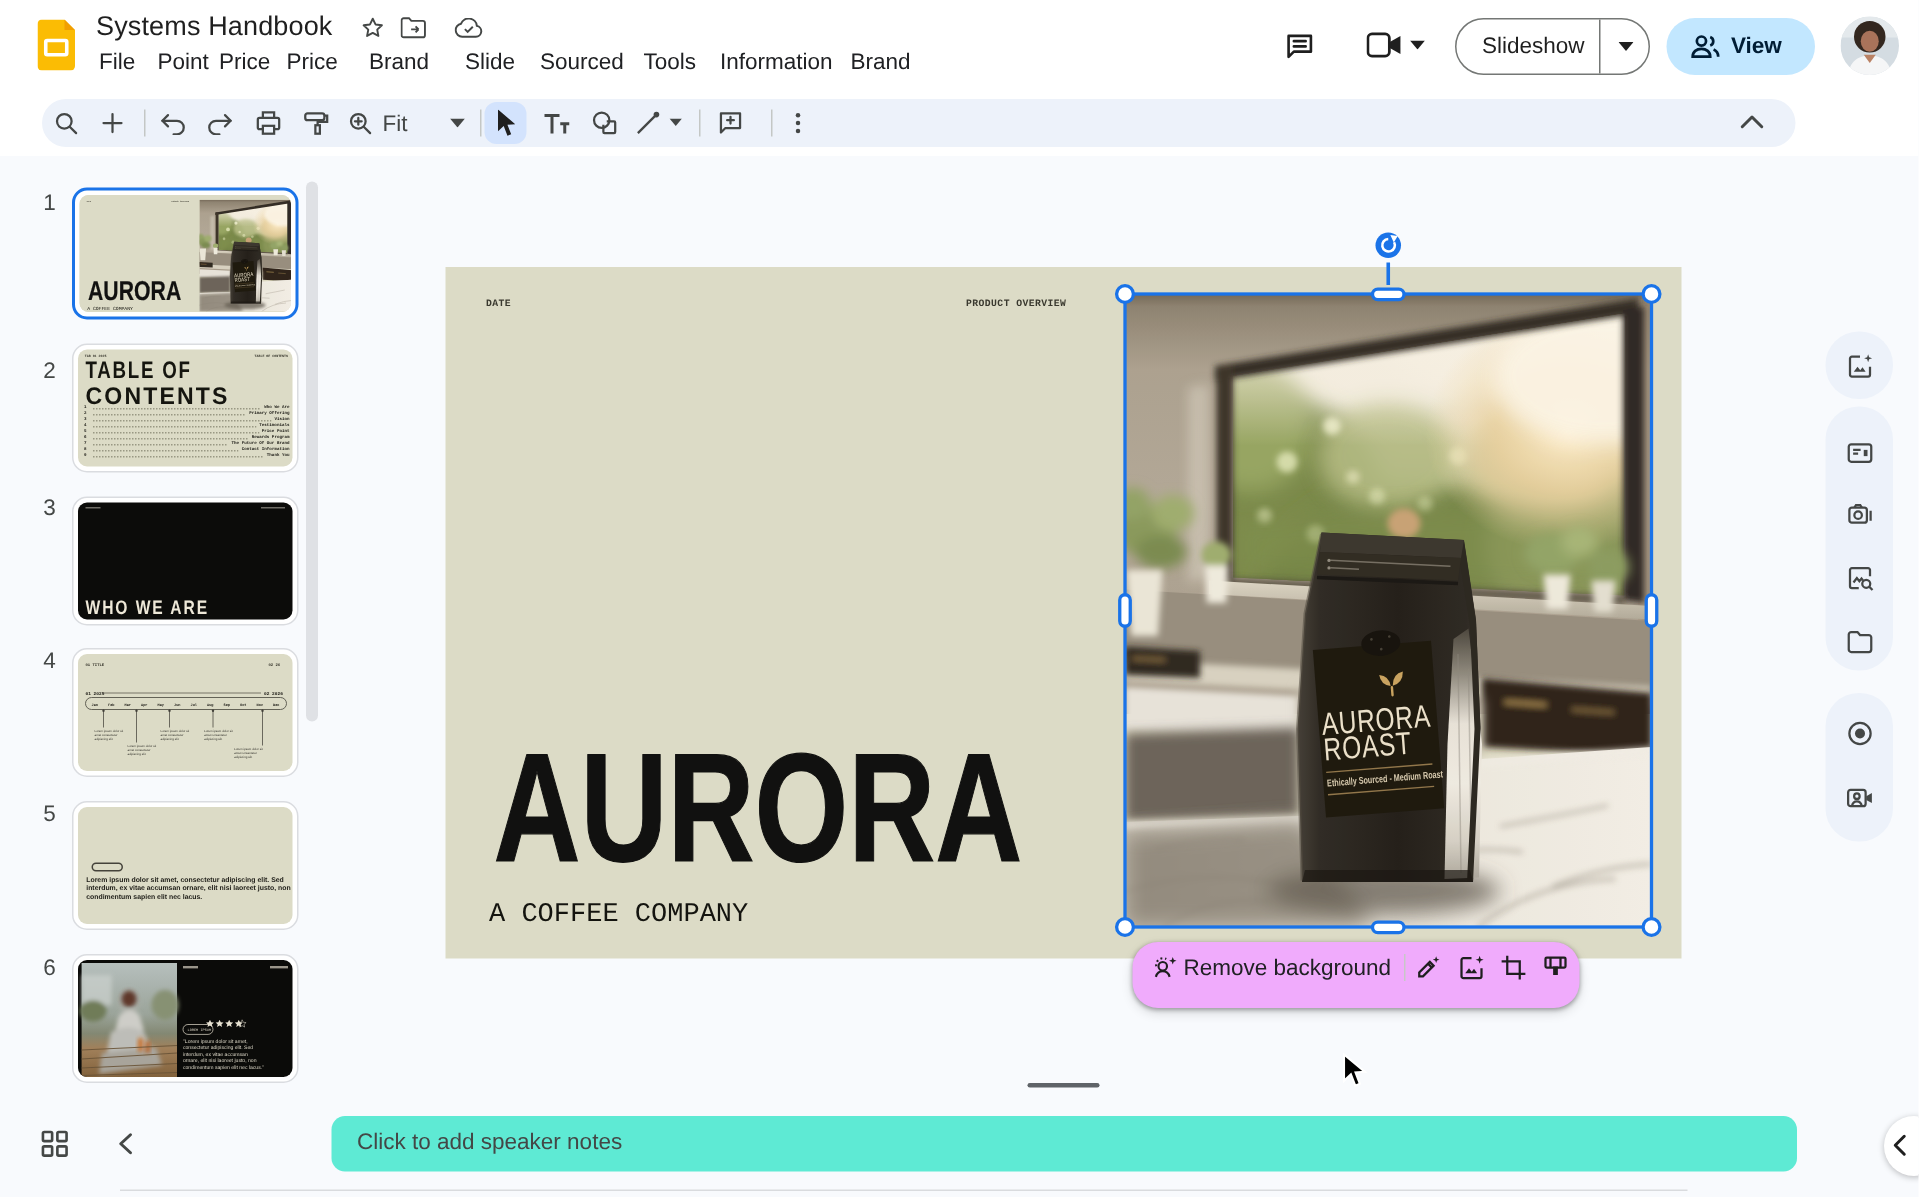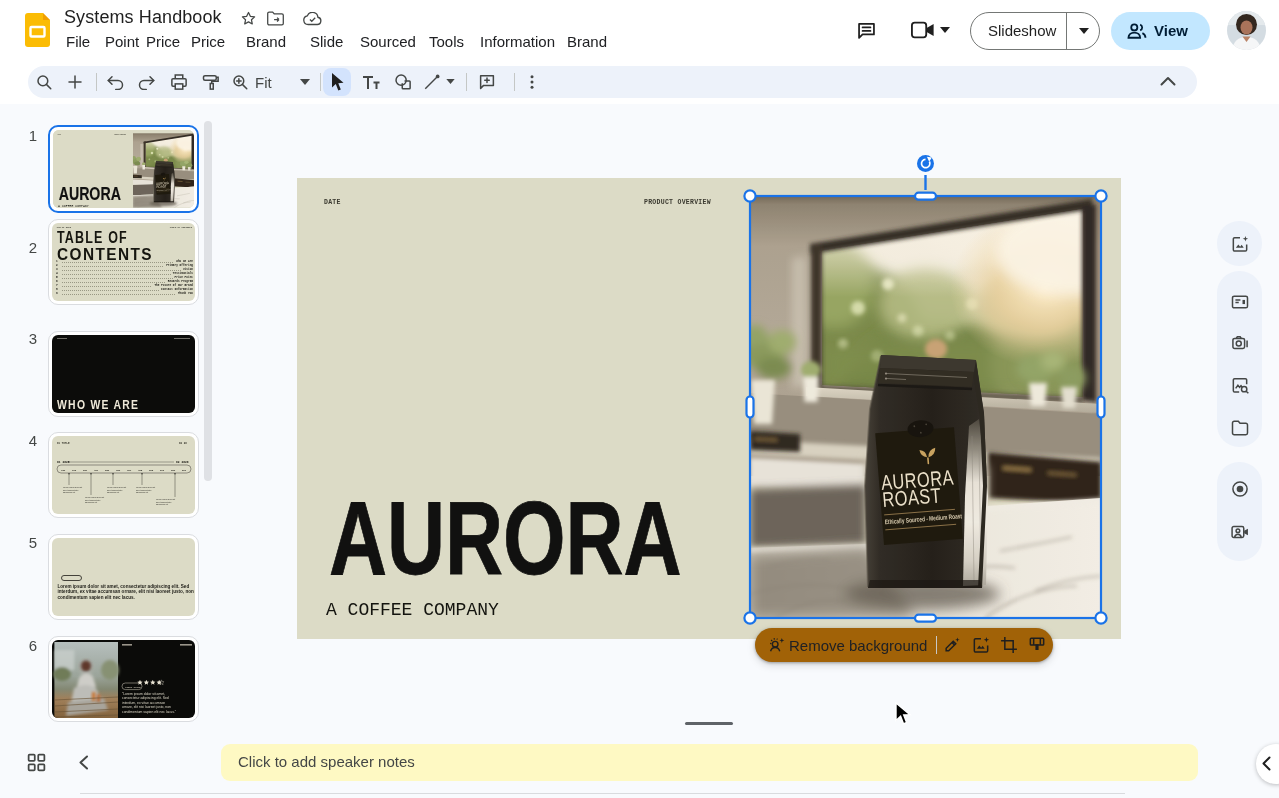--- a/index.html
+++ b/index.html
@@ -14,21 +14,21 @@
   .tsep { position:absolute; top:73px; width:1px; height:18px; background:#c4c7c5; }
   .thumb { position:absolute; left:48px; width:151px; height:86px; background:#fff; border:1px solid #dadce0; border-radius:10px; }
   .thumb.sel { border:2.5px solid #1a73e8; }
   .thumb .inner { position:absolute; left:3px; top:3px; right:3px; bottom:3px; border-radius:6px; overflow:hidden; background:#dcdbc6; }
   .tnum { position:absolute; width:22px; text-align:center; font-size:15px; color:#444746; }
   .slideContent { width:824px; height:461px; background:#dcdbc6; position:relative; overflow:hidden; font-family:"Liberation Mono", monospace; }
   .slide-date { position:absolute; left:27px; top:21px; font-size:6.5px; font-weight:700; letter-spacing:.28px; color:#3a392f; }
   .slide-po { position:absolute; left:347px; top:21px; font-size:6.5px; font-weight:700; letter-spacing:.28px; color:#3a392f; }
   .slide-aurora { position:absolute; left:32px; top:309px; font-family:"Liberation Sans",sans-serif; font-weight:700; font-size:103px; line-height:1; color:#111110; -webkit-text-stroke:0.8px #111110; transform:scaleX(.78); transform-origin:0 0; white-space:nowrap; }
   .slide-cc { position:absolute; left:29px; top:422px; font-size:18px; color:#14140f; white-space:nowrap; }
-  .notesbar { position:absolute; left:221px; top:744px; width:977px; height:37px; background:#fef9c3; border-radius:9px; }
+  .notesbar { position:absolute; left:221px; top:744px; width:977px; height:37px; background:#5eead4; border-radius:9px; }
   .notesbar span { position:absolute; left:17px; top:9px; font-size:15px; color:#444746; }
   .sidepill { position:absolute; left:1217px; width:45px; background:#edf2fa; border-radius:22px; }
 </style></head>
 <body>
 
 <svg class="abs" style="left:25px;top:13px" width="25" height="34" viewBox="0 0 25 34">
   <path d="M3 0 h15 l7 7 v24 a3 3 0 0 1 -3 3 H3 a3 3 0 0 1 -3 -3 V3 a3 3 0 0 1 3-3 z" fill="#fbbc04"></path>
   <path d="M18 0 l7 7 h-7 z" fill="#ea8600" opacity=".55"></path>
   <rect x="5.5" y="14" width="14" height="9.5" rx="1" fill="none" stroke="#fff" stroke-width="2.4"></rect>
 </svg>
@@ -371,21 +371,21 @@
           <line x1="132" y1="331" x2="203" y2="331" stroke="#8e744a" stroke-width=".9"></line>
         </g>
         <rect x="0" y="0" width="351" height="422" fill="#d8a868" opacity=".06"></rect>
       </g>
     </svg>
   </div>
       </div>
   </div>
 </div>
 
-<div class="thumb" style="top:219px">
+<div class="thumb" style="top:229px">
   <div class="inner" style="font-family:'Liberation Mono',monospace">
     <div style="position:absolute;left:4.5px;top:7px;font-family:'Liberation Sans',sans-serif;font-weight:700;font-size:16px;line-height:1;color:#15150f">
       <div style="letter-spacing:1.5px;transform:scaleX(.78);transform-origin:0 0">TABLE OF</div>
       <div style="letter-spacing:1.5px;transform:scaleX(.96);transform-origin:0 0;margin-top:1px">CONTENTS</div>
     </div>
     <div style="position:absolute;left:4.5px;top:3px;font-size:2.2px;font-weight:700;color:#3a392f">TAB 01 2025</div>
     <div style="position:absolute;right:3px;top:3px;font-size:2.2px;font-weight:700;color:#3a392f">TABLE OF CONTENTS</div>
     <div id="toc" style="position:absolute;left:4px;right:2px;top:38px;font-size:2.8px;line-height:1;color:#23221c;font-weight:700">
         <div style="position:relative;height:4px">
           <span style="position:absolute;left:0">1</span>
@@ -780,21 +780,21 @@
       <circle cx="361" cy="468" r="5.6"></circle>
     <rect x="175" y="42.7" width="21" height="7" rx="3.5"></rect>
     <rect x="175" y="464.7" width="21" height="7" rx="3.5"></rect>
     <rect x="6.5" y="246.5" width="7" height="21" rx="3.5"></rect>
     <rect x="357.5" y="246.5" width="7" height="21" rx="3.5"></rect>
   </g>
 </svg>
 
 <div class="abs" style="left:685px;top:722px;width:48px;height:3px;background:#5f6368;border-radius:2px"></div>
 
-<div class="abs" style="left:755px;top:628px;width:298px;height:34px;background:#a16207;border-radius:17px;box-shadow:0 1px 3px rgba(0,0,0,.3),0 3px 8px rgba(0,0,0,.15)">
+<div class="abs" style="left:755px;top:628px;width:298px;height:44px;background:#f0abfc;border-radius:17px;box-shadow:0 1px 3px rgba(0,0,0,.3),0 3px 8px rgba(0,0,0,.15)">
   <svg style="position:absolute;left:11px;top:7px" width="20" height="20" viewBox="0 0 24 24" fill="none" stroke="#1f1f1f" stroke-width="1.7">
     <circle cx="11" cy="11" r="3.4"></circle>
     <path d="M5.5 19.5 c.8-3 2.9-4.6 5.5-4.6 s4.7 1.6 5.5 4.6"></path>
     <path d="M5.8 11 a5.5 5.5 0 0 1 8-5.8" stroke-dasharray="1.5 2.2"></path>
     <path d="M19 3.5 l.8 2.2 2.2.8 -2.2.8 -.8 2.2 -.8 -2.2 -2.2 -.8 2.2-.8z" fill="#1f1f1f" stroke="none"></path>
   </svg>
   <span style="position:absolute;left:34px;top:8.5px;font-size:15px;color:#202124">Remove background</span>
   <div style="position:absolute;left:181px;top:8px;width:1px;height:18px;background:#c7c7c7"></div>
   <svg style="position:absolute;left:187px;top:7px" width="20" height="20" viewBox="0 0 24 24" fill="none" stroke="#1f1f1f" stroke-width="1.8">
     <path d="M13.5 7.5 L5 16 v3 h3 L16.5 10.5z M12 9 l3 3"></path>

